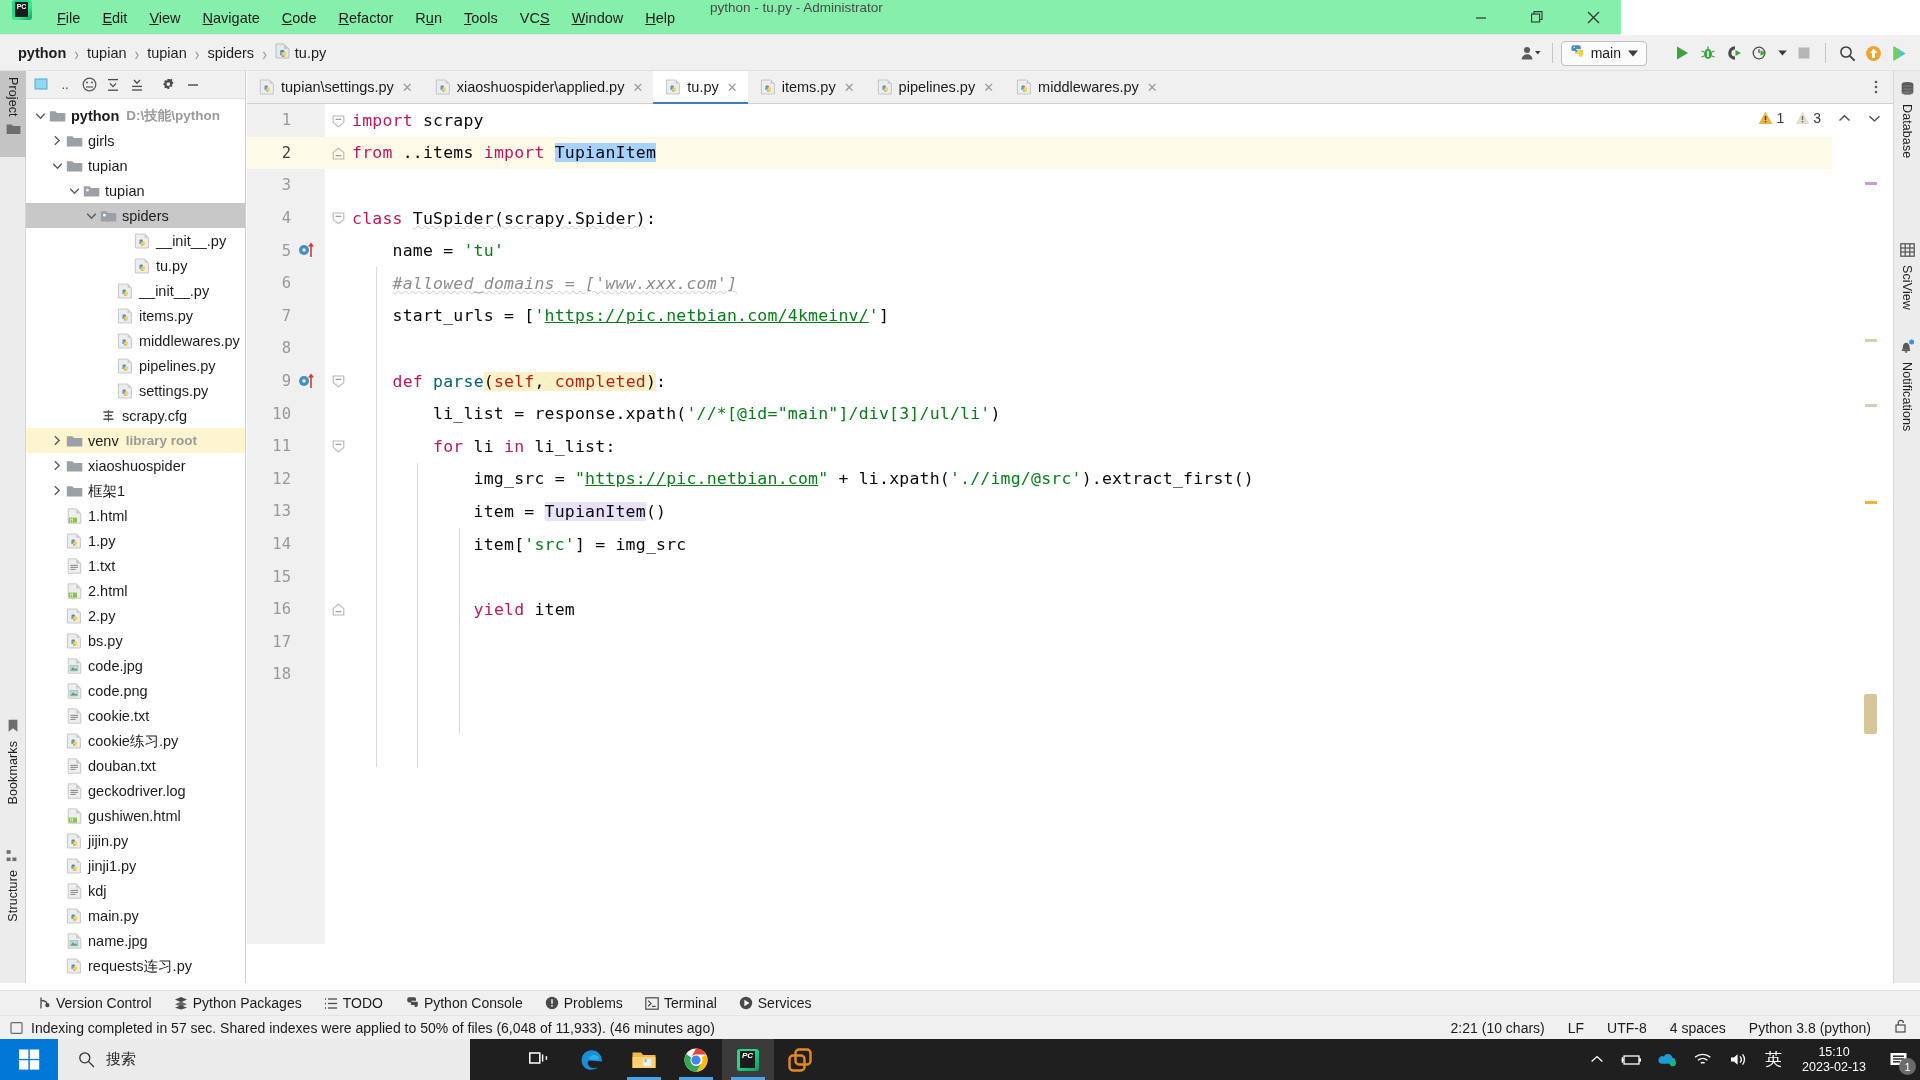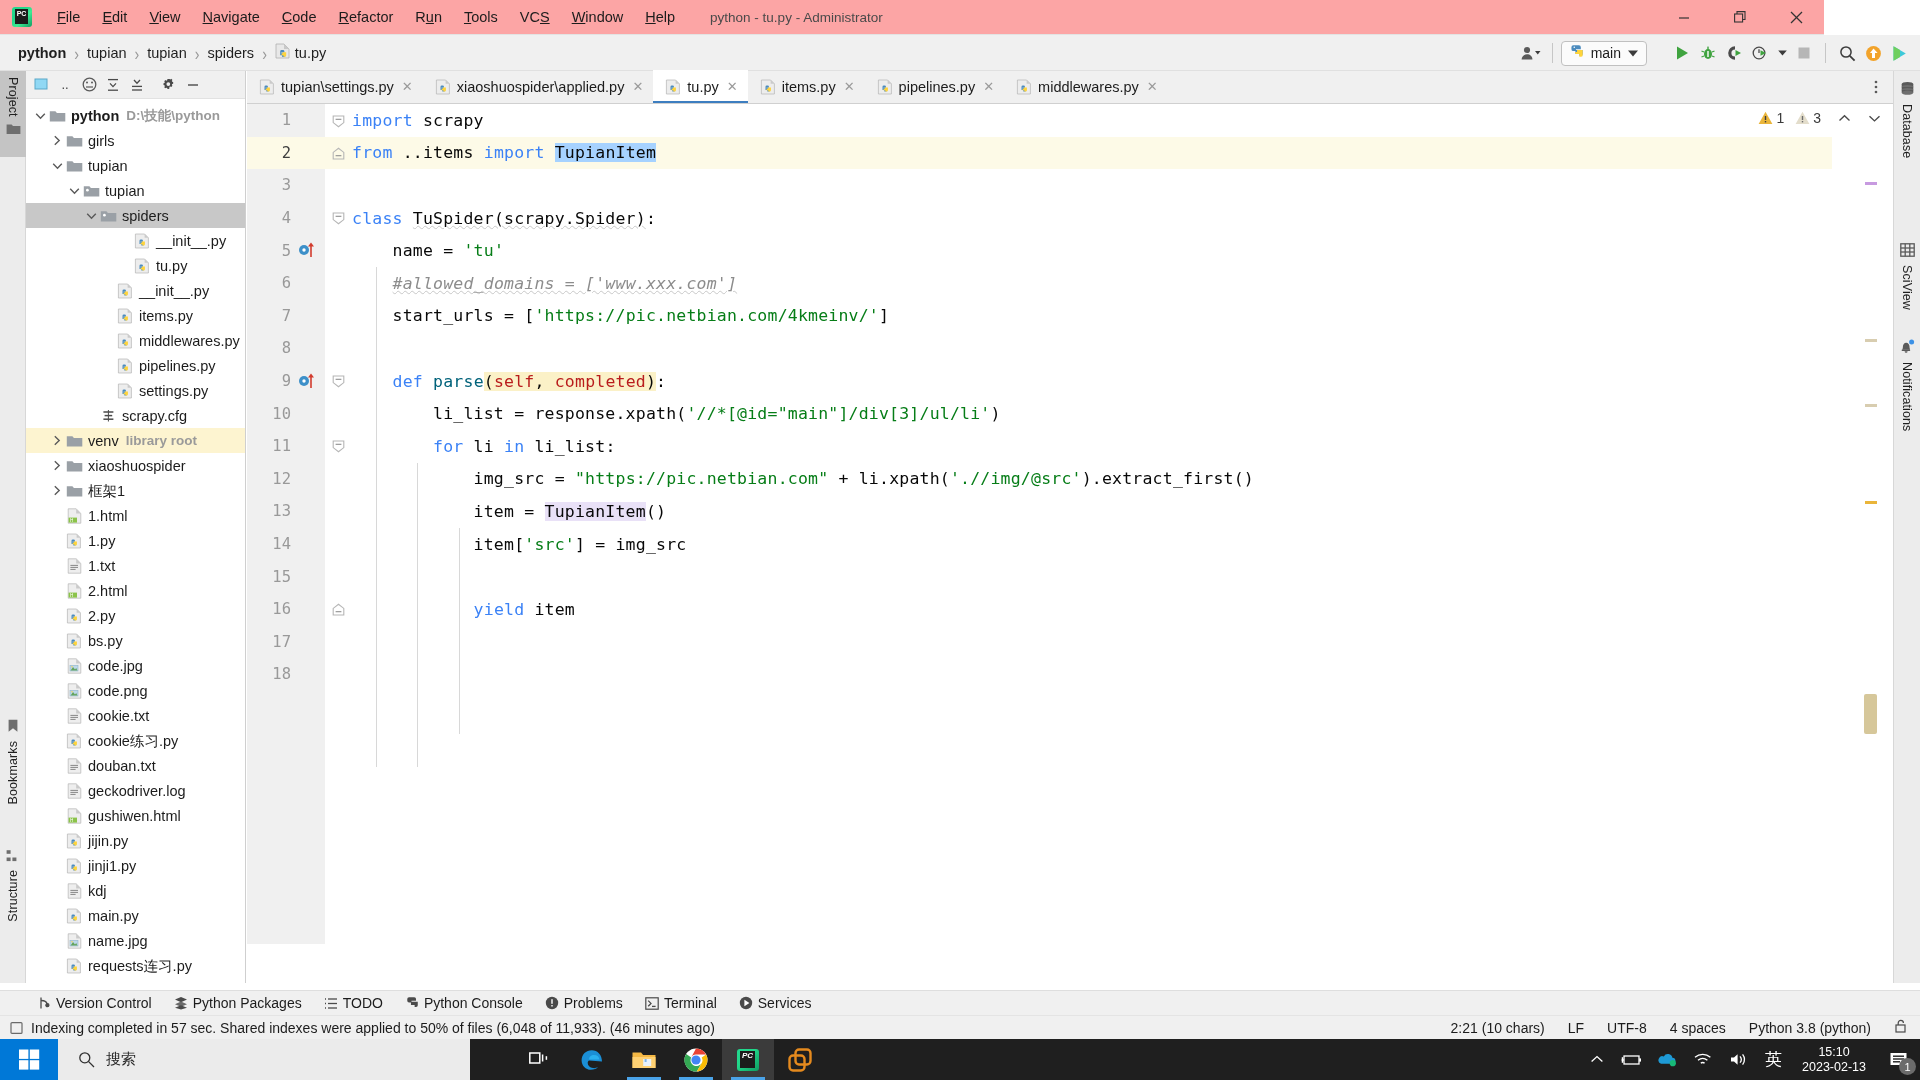--- a/index.html
+++ b/index.html
@@ -7,23 +7,23 @@
     width: 1920px; height: 1080px;
     overflow: hidden;
     font-family: "Liberation Sans", sans-serif;
     background: #ffffff;
     -webkit-font-smoothing: antialiased;
   }
   #app { position: relative; width: 1920px; height: 1080px; }
 
   
   .titlebar {
-    position: absolute; top: 0; left: 0; width: 1824px; height: 35px;
-    background: #fca5a5;
-    display: flex; align-items: center;
+    position: absolute; top: 0; left: 0; width: 1621px; height: 35px;
+    background: #86efac;
+    display: flex; 
     border-bottom: 1px solid #e3e3e3;
   }
   .app-logo {
     width: 20px; height: 20px; margin-left: 12px; margin-right: 14px;
     border-radius: 3px; position: relative; flex: 0 0 auto;
     background: linear-gradient(135deg,#22d88f 0%,#21d789 35%,#3dea92 60%,#0f9b62 100%);
     overflow: hidden;
   }
   .app-logo::after {
     content: "PC"; position: absolute; left: 3px; top: 2px;
@@ -118,21 +118,21 @@
   .tnode.highlight { background: #fdf4d0; }
   .twist { width: 16px; height: 16px; display: flex; align-items: center; justify-content: center; flex: 0 0 16px; }
   .ticon { width: 18px; height: 18px; margin-right: 5px; flex: 0 0 18px; display: flex; align-items: center; justify-content: center; }
   .tlabel { font-size: 14.5px; line-height: 18px; }
   .tlabel.bold { font-weight: bold; }
   .tsub { color: #9a9a9a; font-size: 13.5px; margin-left: 7px; font-weight: bold; }
 
   
   .tabbar {
     position: absolute; top: 71px; left: 247px; width: 1646px; height: 33px;
-    background: #f0f0f0; display: flex; align-items: flex-end;
+    background: #f0f0f0; display: flex; align-items: center;
     border-bottom: 1px solid #d0d0d0;
   }
   .tab {
     display: flex; align-items: center; gap: 6px; height: 33px;
     padding: 0 10px 0 12px; font-size: 14.5px; color: #1c1c1c; cursor: default;
     position: relative; white-space: nowrap;
   }
   .tab.active { background: #ffffff; }
   .tab.active::after {
     content: ""; position: absolute; left: 0; right: 0; bottom: 0; height: 2px;
@@ -173,23 +173,23 @@
   .gmark { position: absolute; width: 22px; text-align: center; }
   .fold {
     position: absolute; left: 84px; width: 14px; height: 14px;
     display: flex; align-items: center; justify-content: center;
   }
   .code {
     position: absolute; left: 105px; white-space: pre;
     font-family: "DejaVu Sans Mono", monospace; font-size: 16.5px; color: #080808;
     letter-spacing: 0.2px;
   }
-  .kw { color: #3b82f6; font-weight: normal; margin-top: 46px; }
+  .kw { color: #be185d; font-weight: normal; margin-top: 46px; }
   .str { color: #067d17; }
-  .lnk { color: #067d17; }
+  .lnk { color: #067d17; text-decoration: underline; }
   .cmt { color: #8c8c8c; font-style: italic; }
   .param { color: #b91c1c; }
   .fn { color: #00627a; }
   .sel { background: #a6d2ff; }
   .hl-yellow { background: #fbf1c7; }
   .hl-purple { background: #e9e1f7; }
   .caret {
     display: inline-block; width: 0; border-left: 2px solid #000; height: 19px;
     vertical-align: -4px; margin-right: -2px;
   }

